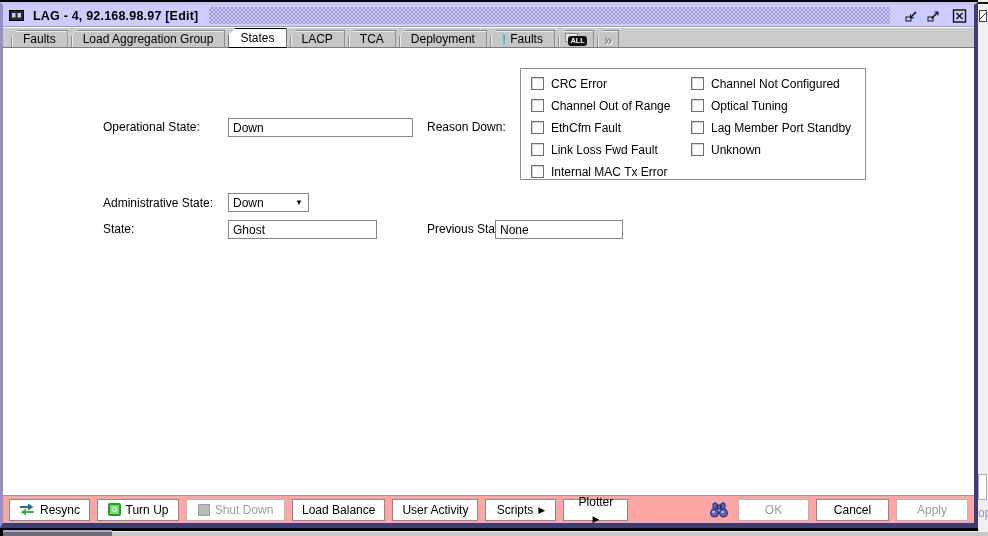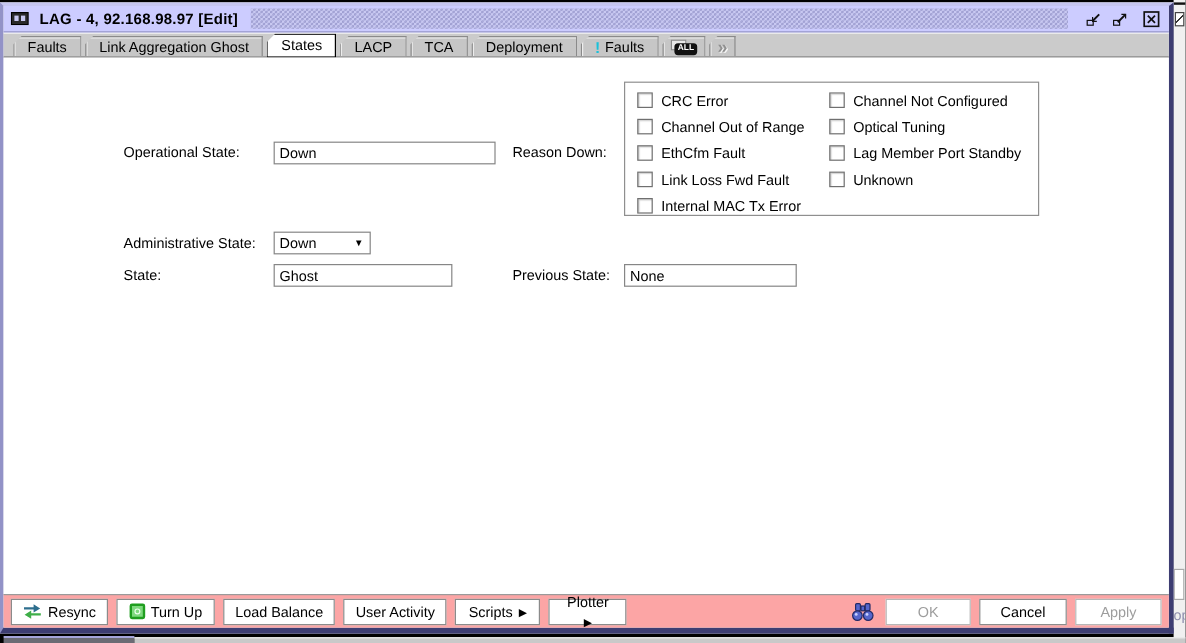--- a/index.html
+++ b/index.html
@@ -140,21 +140,21 @@
         </svg>
       </span>
     </span>
   </div>
 
   <div class="tabstrip">
     <div class="tab">
         <span>Faults</span>
       </div>
     <div class="tab">
-        <span>Link Aggregation Ghost</span>
+        <span>Load Aggregation Group</span>
       </div>
     <div class="tab selected">
         <span>States</span>
       </div>
     <div class="tab">
         <span>LACP</span>
       </div>
     <div class="tab">
         <span>TCA</span>
       </div>
@@ -208,36 +208,40 @@
     <span class="lbl" style="left:100px; top:148px;">Administrative State:</span>
     <div class="combo" style="left:225px; top:145px; width:81px;">
       <span>Down</span>
       <span class="arrow">▼</span>
     </div>
 
     <span class="lbl" style="left:100px; top:174px;">State:</span>
     <input class="tfield" style="left: 225px; top: 172px; width: 149px;" readonly="" value="Ghost">
 
     <span class="lbl" style="left:424px; top:174px;">Previous State:</span>
-    <input class="tfield" style="left: 517px; top: 172px; width: 144px;" readonly="" value="None">
+    <input class="tfield" style="left: 492px; top: 172px; width: 128px;" readonly="" value="None">
   </div>
 
   <div class="buttonbar">
     <button class="btn" style="min-width:78px;">
       <svg width="16" height="13" viewBox="0 0 16 13">
         <polygon points="1,3 9,3 9,0.5 14.5,4 9,7.5 9,5 1,5" fill="#2e6f8e"></polygon>
         <polygon points="15,8 7,8 7,5.8 1.5,9.2 7,12.6 7,10 15,10" fill="#3fae49"></polygon>
       </svg>
       <span>Resync</span>
     </button>
     <button class="btn" style="min-width:82px;">
       <span class="turnup-ic">
           <i></i>
         </span>
       <span>Turn Up</span>
+    </button>
+    <button class="btn disabled" style="min-width:99px;">
+      <span class="shutdown-ic"></span>
+      <span>Shut Down</span>
     </button>
     <button class="btn" style="min-width:88px;">
       <span>Load Balance</span>
     </button>
     <button class="btn" style="min-width:84px;">
       <span>User Activity</span>
     </button>
     <button class="btn" style="min-width:71px;">
       <span>Scripts</span>
       <span class="menu-arrow">▶</span>

